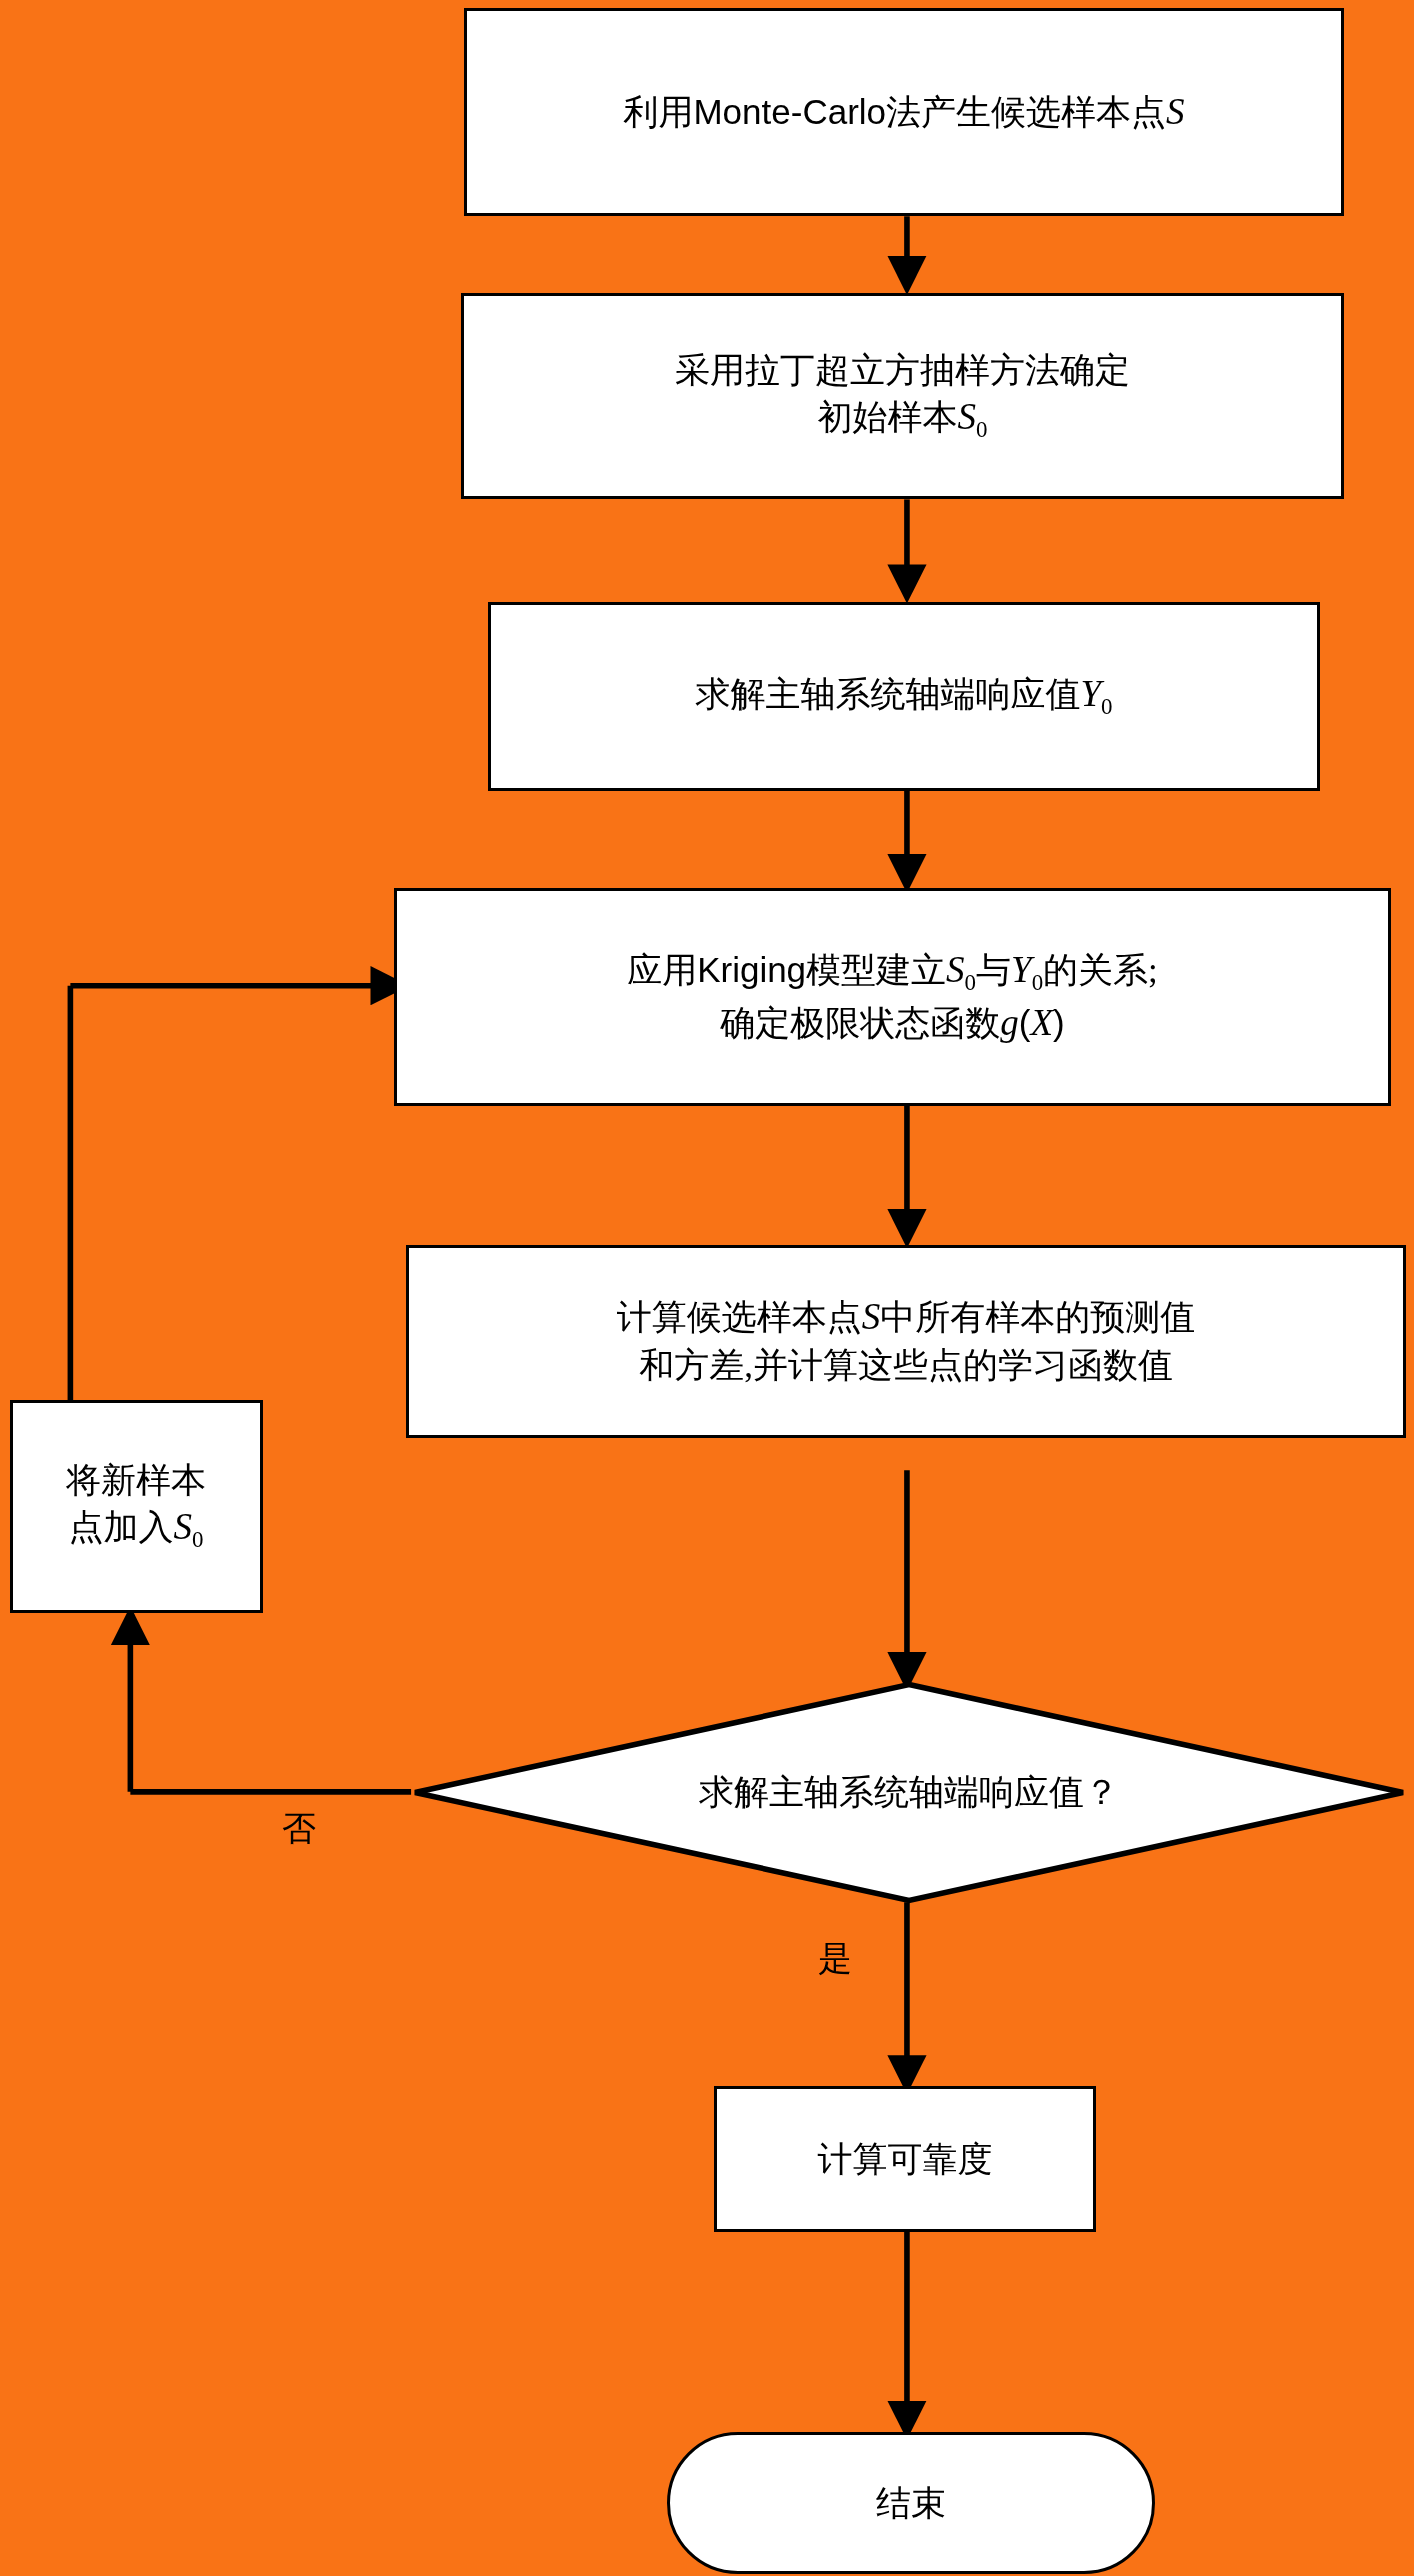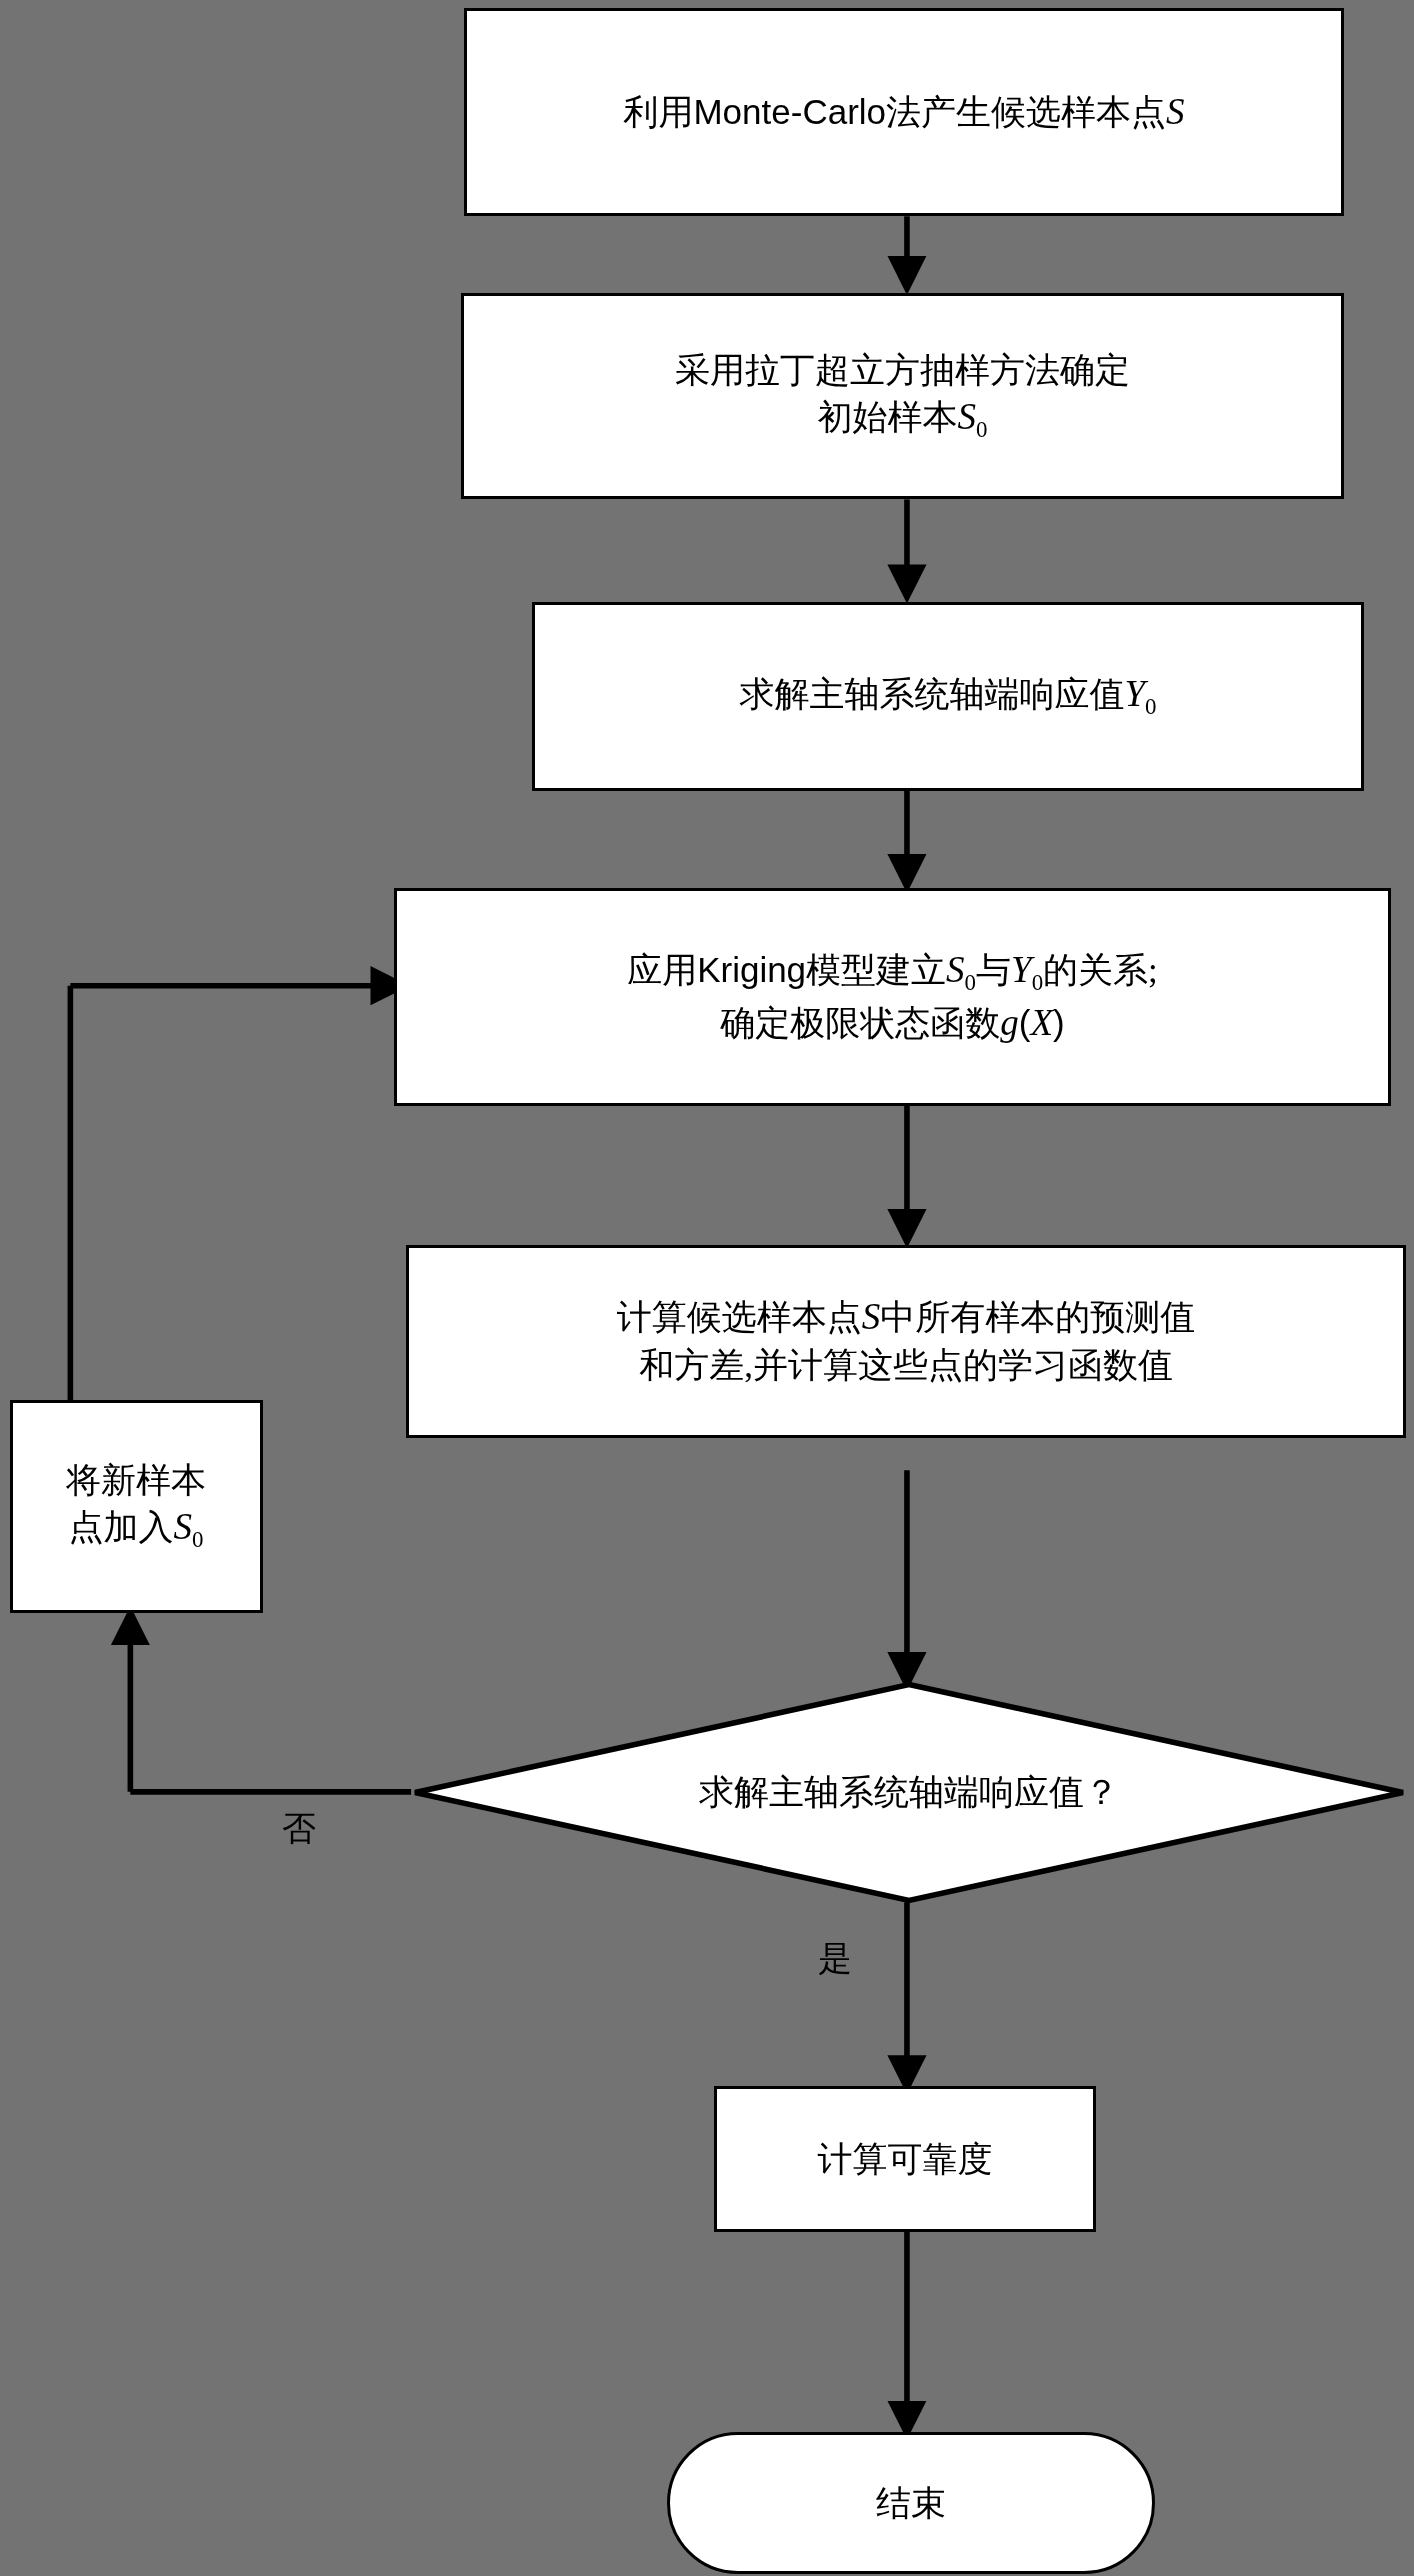--- a/index.html
+++ b/index.html
@@ -7,21 +7,21 @@
     padding: 0;
     background: #ffffff;
   }
   body {
     font-family: "Liberation Sans", sans-serif;
   }
   #flowchart {
     position: relative;
     width: 1414px;
     height: 2576px;
-    background: #737373;
+    background: #f97316;
     overflow: hidden;
   }
   .node {
     position: absolute;
     box-sizing: border-box;
     border: 3.2px solid #000000;
     background: #ffffff;
     display: flex;
     align-items: center;
     justify-content: center;
@@ -121,21 +121,21 @@
   </svg>
 
   <div class="node" style="left:464px; top:8px; width:880px; height:208px;">
     <span class="txt">利用Monte-Carlo法产生候选样本点<span class="it">S</span></span>
   </div>
 
   <div class="node" style="left:461px; top:293px; width:883px; height:206px;">
     <span class="txt">采用拉丁超立方抽样方法确定<br>初始样本<span class="it">S<sub>0</sub></span></span>
   </div>
 
-  <div class="node" style="left:488px; top:602px; width:832px; height:189px;margin-left:44px;">
+  <div class="node" style="left:488px; top:602px; width:832px; height:189px;">
     <span class="txt">求解主轴系统轴端响应值<span class="it">Y<sub>0</sub></span></span>
   </div>
 
   <div class="node" style="left:394px; top:888px; width:997px; height:218px;">
     <span class="txt">应用Kriging模型建立<span class="it">S<sub>0</sub></span>与<span class="it">Y<sub>0</sub></span>的关系<span class="serif">;</span><br>确定极限状态函数<span class="it">g</span>(<span class="it">X</span>)</span>
   </div>
 
   <div class="node" style="left:406px; top:1245px; width:1000px; height:193px;">
     <span class="txt">计算候选样本点<span class="it">S</span>中所有样本的预测值<br>和方差<span class="serif">,</span>并计算这些点的学习函数值</span>
   </div>

